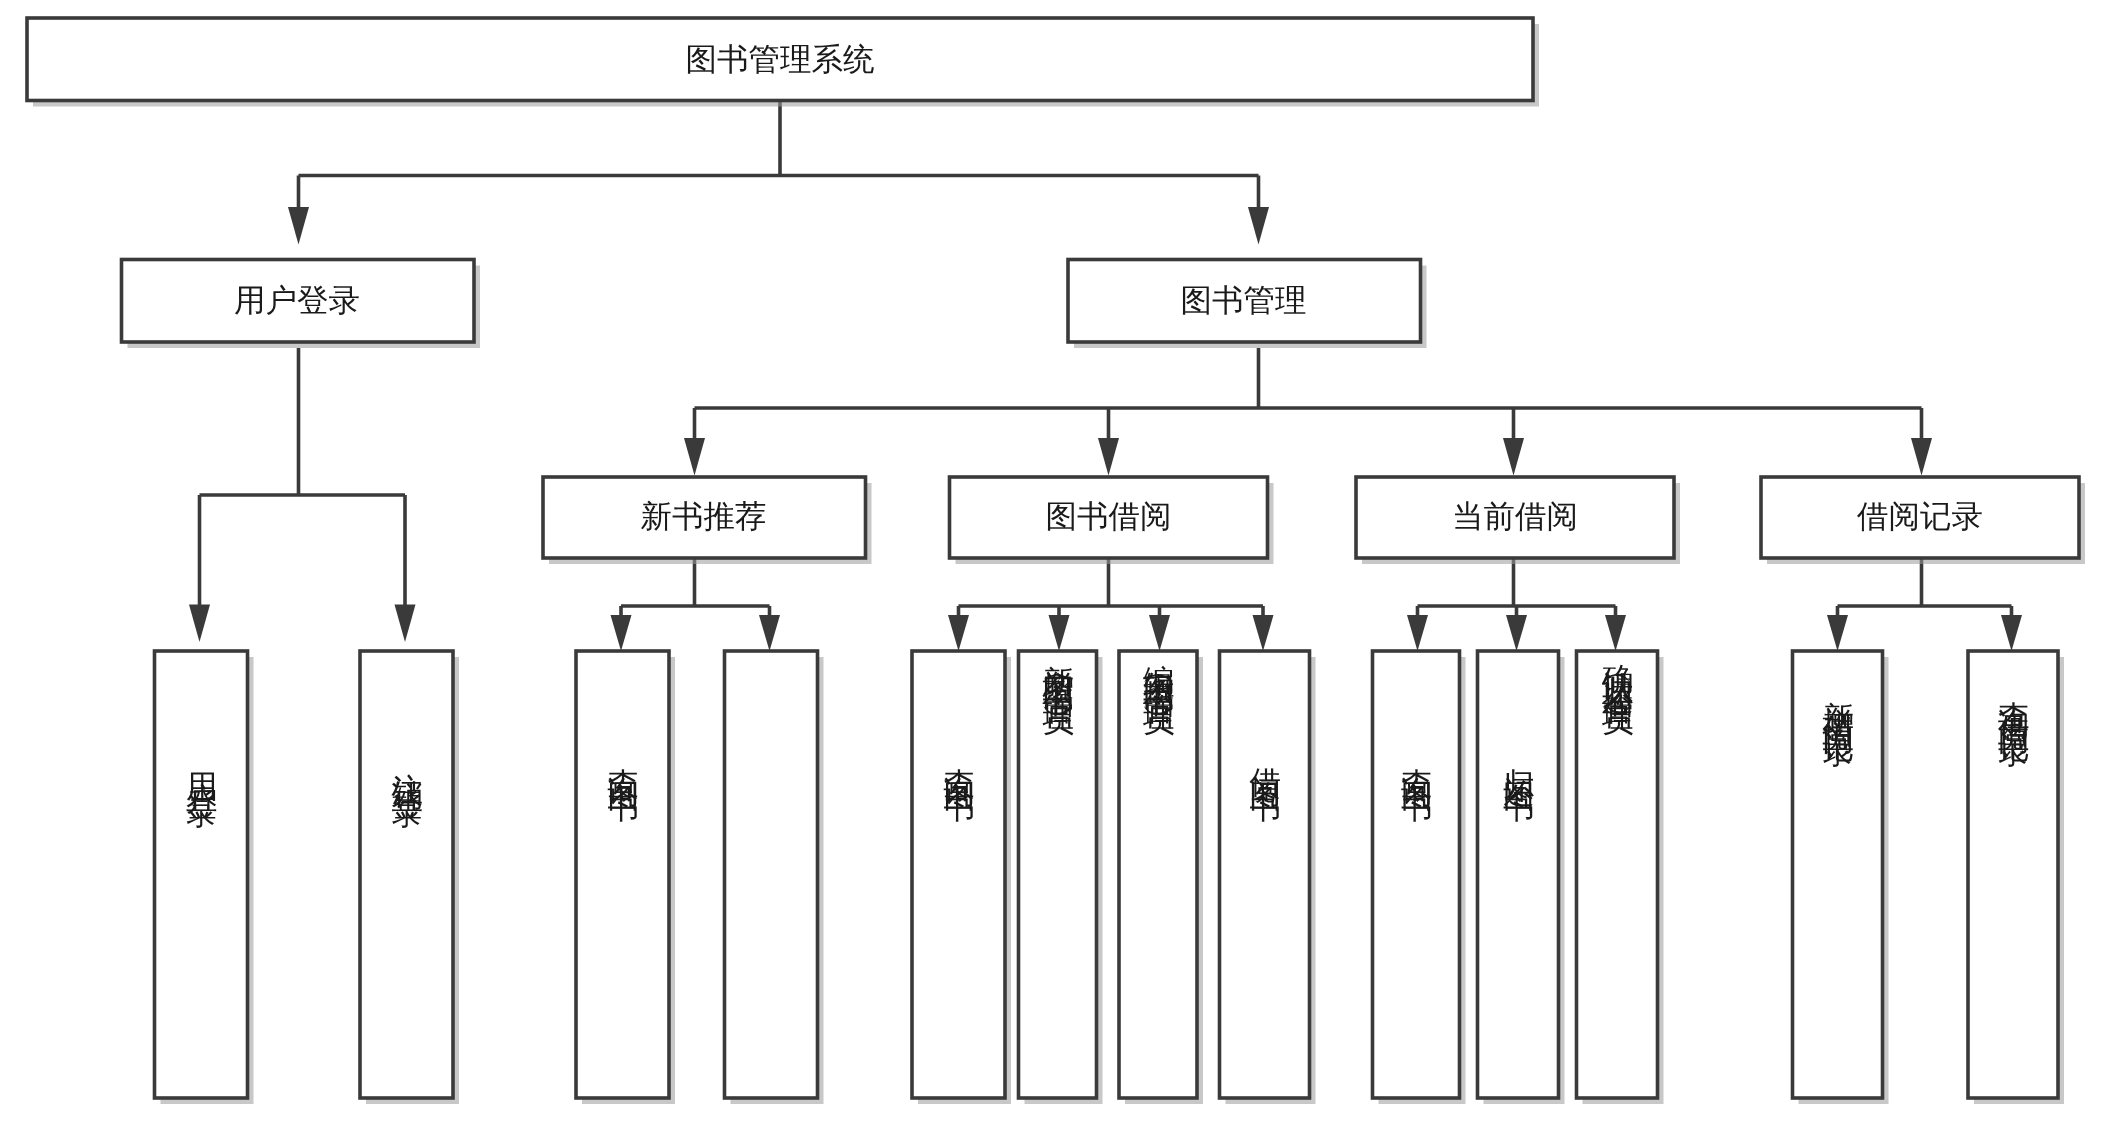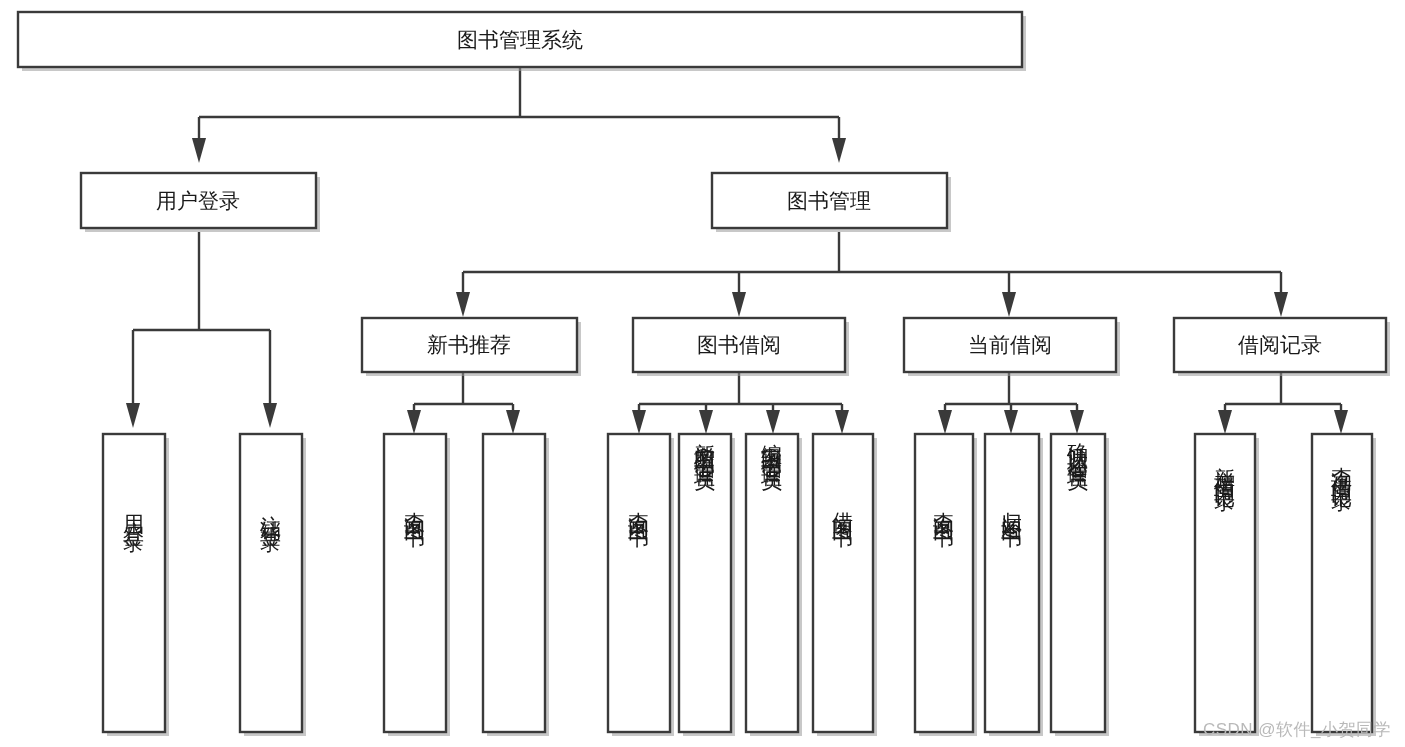--- a/index.html
+++ b/index.html
@@ -253,15 +253,14 @@
     </g>
 
     <g>
       <rect class="node-shadow" x="1316" y="438" width="60" height="298"></rect>
       <rect class="node-box" x="1312" y="434" width="60" height="298"></rect>
       <text class="node-label-vertical" x="1342" y="465" style="writing-mode:vertical-rl; text-orientation:upright; letter-spacing:5px;">查询借阅记录</text>
     </g>
 
   </svg>
 
-  <div class="watermark">CSDN @软件_小贺同学</div>
 
 </div>
 
 </body></html>

